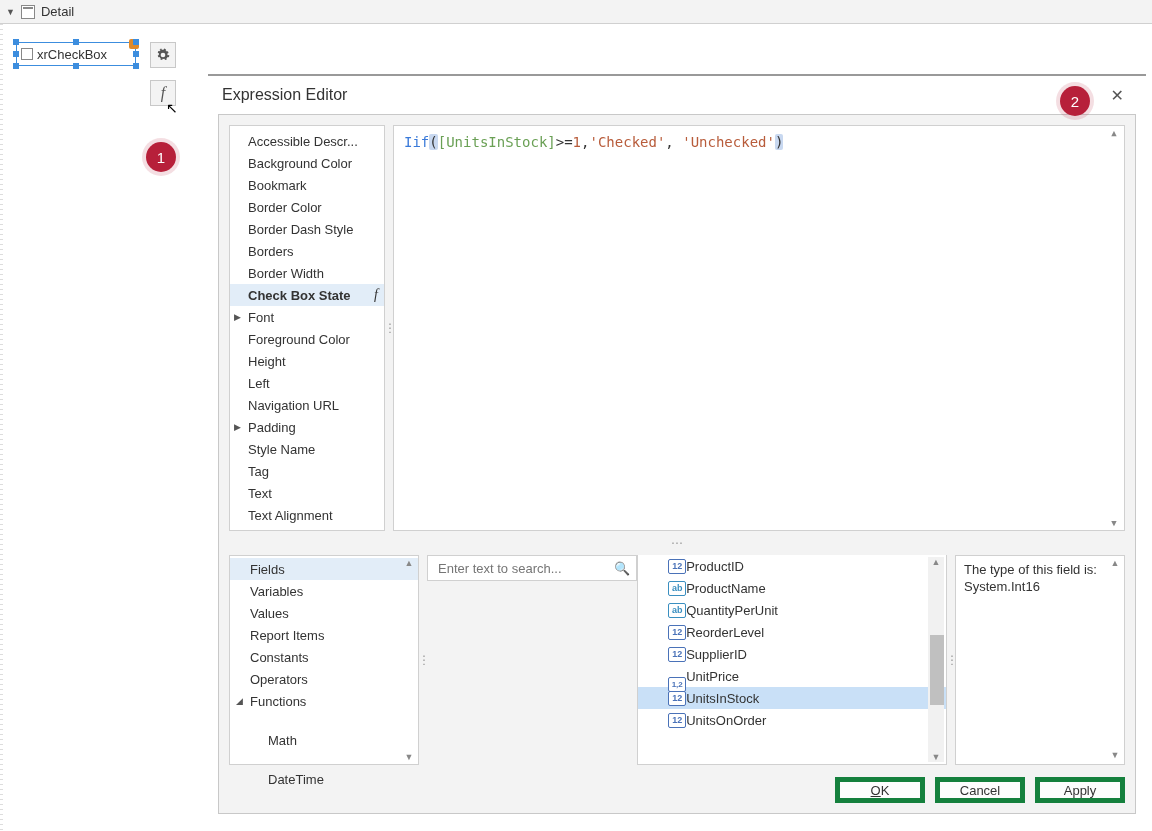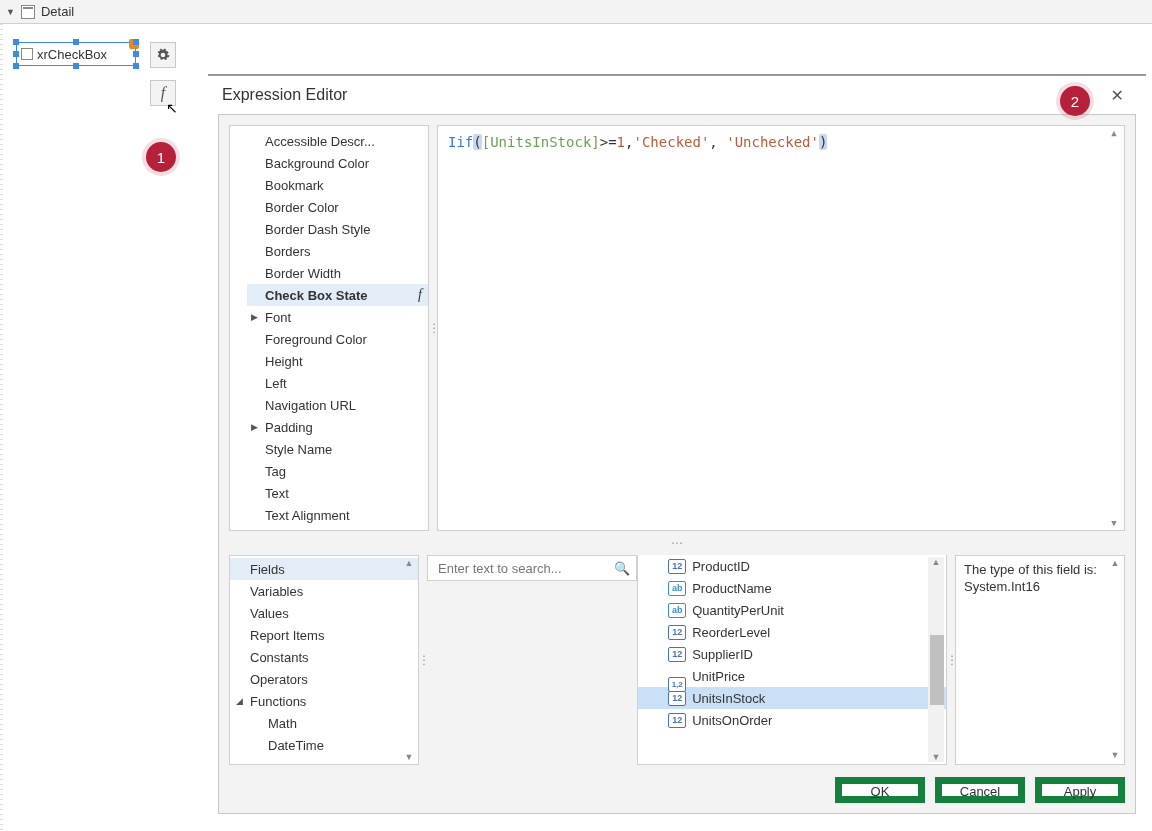--- a/index.html
+++ b/index.html
@@ -31,21 +31,21 @@
 .badge.b1 { top:142px; left:146px; }
 .badge.b2 { top:86px; left:1060px; z-index:20; }
 
 .expr-window { position:absolute; top:74px; left:208px; width:938px; height:750px; border-top:2px solid #999; background:#fff; }
 .expr-title { display:flex; align-items:center; justify-content:space-between; height:38px; padding:0 14px; font-size:16px; color:#333; }
 .expr-close { font-family: Arial; font-size:16px; color:#555; cursor:pointer; padding:4px 8px; }
 
 .expr-body { margin:0 10px 10px 10px; border:1px solid #c8c8c8; background:#f3f3f3; padding:10px; height:700px; display:flex; flex-direction:column; gap:8px; }
 
 .top-row { display:flex; gap:0; flex:1; min-height:0; }
-.prop-panel { width:200px; background:#fff; border:1px solid #d0d0d0; overflow:hidden;padding-left:17px; }
+.prop-panel { width:156px; background:#fff; border:1px solid #d0d0d0; overflow:hidden; }
 .prop-list { padding:4px 0; }
 .prop-item { display:flex; align-items:center; height:22px; padding:0 8px 0 18px; position:relative; cursor:default; }
 .prop-item .exp { position:absolute; left:4px; font-size:9px; color:#555; }
 .prop-item.sel { background:#e2edf8; font-weight:bold;align-items:center; }
 .prop-item.sel .ficon { position:absolute; right:6px; font-family:Georgia,serif; font-style:italic; font-size:14px; color:#333; font-weight:normal; }
 
 .splitter-v { width:8px; display:flex; align-items:center; justify-content:center; }
 .splitter-v::before { content:"⋮"; color:#999; font-size:12px; letter-spacing:-2px; }
 .splitter-h { height:8px; display:flex; align-items:center; justify-content:center; }
 .splitter-h::before { content:"⋯"; color:#999; font-size:12px; }
@@ -54,41 +54,41 @@
 .code-panel .sb { position:absolute; right:2px; top:2px; bottom:2px; width:16px; display:flex; flex-direction:column; justify-content:space-between; align-items:center; }
 .sb-arrow { font-size:9px; color:#888; }
 .tok-fn{color:#3a7ad9;} .tok-par{background:#c8d8f0;border-radius:2px;} .tok-field{color:#6aa055;} .tok-num,.tok-str{color:#b85c3b;}
 
 .bottom-row { display:flex; gap:0; height:210px; }
 .cat-panel { width:190px; background:#fff; border:1px solid #d0d0d0; position:relative; }
 .cat-list { padding:2px 0; }
 .cat-item { display:flex; align-items:center; height:22px; padding:0 8px 0 20px; position:relative; }
 .cat-item.sel { background:#e2edf8; }
 .cat-item .exp { position:absolute; left:6px; font-size:9px; color:#555; }
-.cat-item.sub { padding-left:38px; }
+.cat-item.sub { padding-left:38px;margin-top:17px; }
 .cat-panel .sb-thin { position:absolute; right:2px; top:2px; bottom:2px; width:14px; display:flex; flex-direction:column; justify-content:space-between; align-items:center; }
 
 .fields-wrap { flex:1; display:flex; flex-direction:row; gap:0; }
 .search-row { border:1px solid #d0d0d0; background:#fff; height:26px; display:flex; align-items:center; padding:0 6px 0 10px; color:#999; }
 .search-row input { border:none; outline:none; flex:1; font-size:13px; color:#333; }
 .search-icon { font-size:13px; color:#888; }
 .fields-panel { flex:1; background:#fff; border:1px solid #d0d0d0; border-top:none; position:relative; overflow:hidden; }
-.field-item { display:flex; align-items:center; height:22px; padding-left:30px; gap:6px; }
+.field-item { display:flex; align-items:center; height:22px; padding-left:30px; }
 .field-item.sel { background:#c9e0f7; }
 .type-tag { width:18px; height:15px; border:1px solid #4a72b8; background:#fff; color:#4a72b8; font-size:9px; display:flex; align-items:center; justify-content:center; font-weight:bold; border-radius:2px; }
 .type-tag.ab { color:#3a8fc0; border-color:#3a8fc0; }
 .type-tag.dec { font-size:8px;margin-top:16px; }
 .fields-panel .sb-track { position:absolute; right:2px; top:2px; bottom:2px; width:16px; background:#f1f1f1; display:flex; flex-direction:column; justify-content:space-between; align-items:center; }
 .sb-thumb { position:absolute; right:2px; width:14px; background:#c0c0c0; top:80px; height:70px; }
 
 .info-panel { width:170px; background:#fff; border:1px solid #d0d0d0; padding:6px 8px; position:relative; font-size:13px; line-height:1.3; }
 .info-panel .sb-thin2 { position:absolute; right:2px; top:2px; bottom:2px; width:14px; display:flex; flex-direction:column; justify-content:space-between; align-items:center; }
 
 .btn-row { display:flex; justify-content:flex-end; gap:10px; padding-top:4px; }
-.btn { width:90px; height:26px; border:7px solid #15803d; background:#fdfdfd; display:flex; align-items:flex-start; justify-content:center; font-size:13px; cursor:pointer; }
+.btn { width:90px; height:26px; border:5px solid #15803d; background:#fdfdfd; display:flex; align-items:flex-end; justify-content:center; font-size:13px; cursor:pointer; }
 .btn .ul { text-decoration:underline; }
 
 .ruler-edge { position:absolute; left:0; top:24px; bottom:0; width:3px; background:repeating-linear-gradient(to bottom,#aaa 0,#aaa 1px,transparent 1px,transparent 5px); opacity:.4; }
 </style>
 </head>
 <body>
 
 <div class="detail-header">
   <span class="arrow">▼</span>
   <span class="doc-icon"></span>

